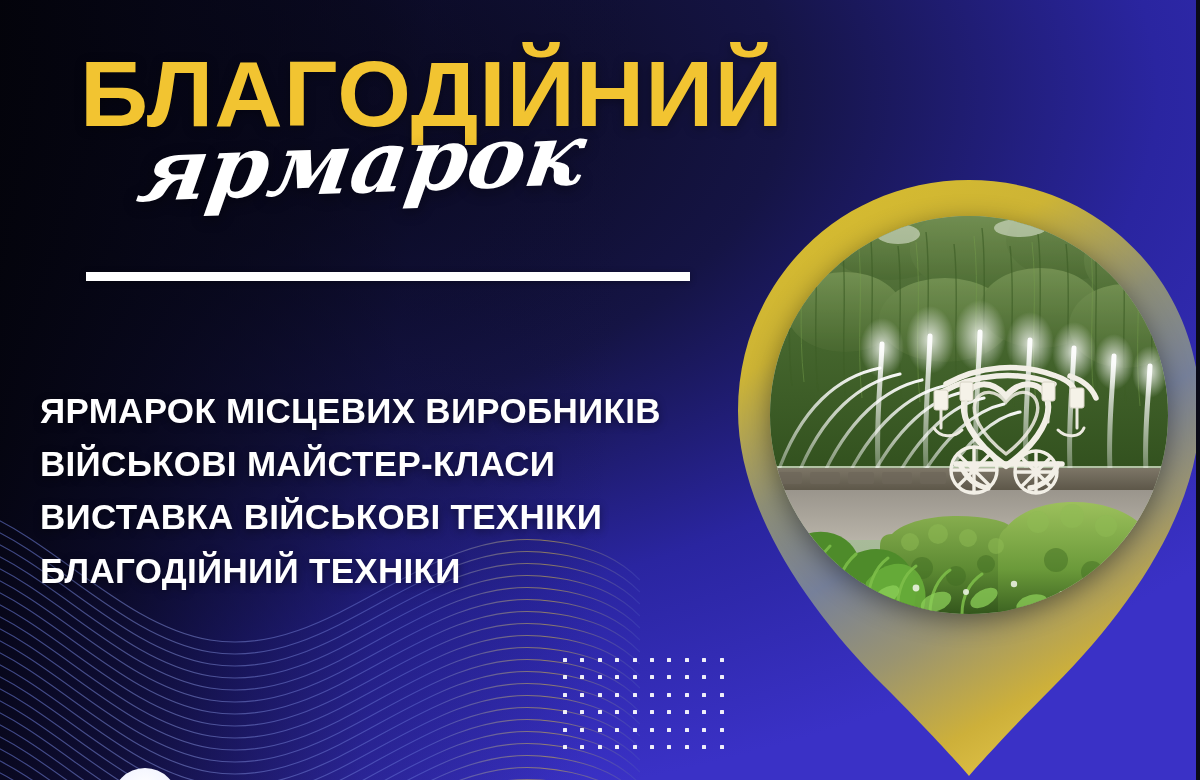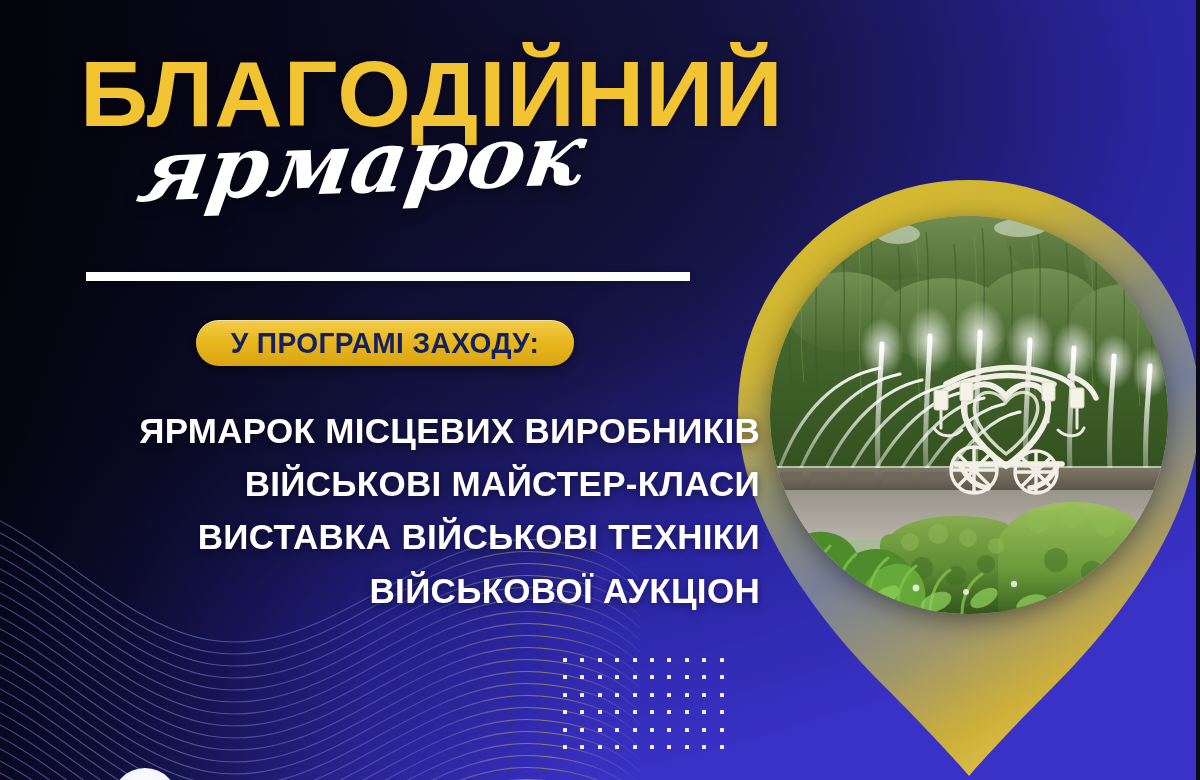--- a/index.html
+++ b/index.html
@@ -56,21 +56,21 @@
     height:46px;padding:0 30px;border-radius:26px;
     background:linear-gradient(180deg,#f3cc4a 0%,#e8b71e 48%,#d9a412 100%);
     box-shadow:0 3px 10px rgba(0,0,0,.45), inset 0 1px 0 rgba(255,255,255,.45);
   }
   .badge span{
     font-weight:700;font-size:29px;letter-spacing:.4px;color:#14215e;
     white-space:nowrap;transform:scaleX(.97);
   }
 
   
-  .program{position:absolute;left:40px;top:404px;width:720px;z-index:6;text-align:right;}
+  .program{position:absolute;left:40px;top:384px;width:720px;z-index:6;text-align:left;}
   .program div{
     font-weight:700;font-size:35px;line-height:1.52;letter-spacing:.3px;
     color:#ffffff;white-space:nowrap;text-shadow:0 2px 9px rgba(0,0,0,.45);
   }
 
   
   .pin{position:absolute;left:734px;top:176px;width:470px;height:604px;z-index:5;}
   .pin svg{position:absolute;inset:0;width:100%;height:100%;}
   .pin-photo{
     position:absolute;left:36px;top:40px;width:398px;height:398px;border-radius:50%;
@@ -193,29 +193,26 @@
 
   <div class="bottom-orb"></div>
 
   <div class="headline">
     <div class="headline-main">БЛАГОДІЙНИЙ</div>
     <div class="headline-script">ярмарок</div>
   </div>
 
   <div class="rule"></div>
 
-  <div class="badge">
-    <span>У ПРОГРАМІ ЗАХОДУ:</span>
-  </div>
 
   <div class="program">
     <div>ЯРМАРОК МІСЦЕВИХ ВИРОБНИКІВ</div>
     <div>ВІЙСЬКОВІ МАЙСТЕР-КЛАСИ</div>
     <div>ВИСТАВКА ВІЙСЬКОВІ ТЕХНІКИ</div>
-    <div>ВІЙСЬКОВОЇ АУКЦІОН</div>
+    <div>БЛАГОДІЙНИЙ ТЕХНІКИ</div>
   </div>
 
   <div class="pin">
     <svg viewBox="0 0 470 604">
       <defs>
         <linearGradient id="pingrad" x1="0.15" y1="0" x2="0.6" y2="1">
           <stop offset="0%" stop-color="#d8bd2e"></stop>
           <stop offset="22%" stop-color="#cdb435"></stop>
           <stop offset="42%" stop-color="#8e8f77"></stop>
           <stop offset="58%" stop-color="#76809a"></stop>

